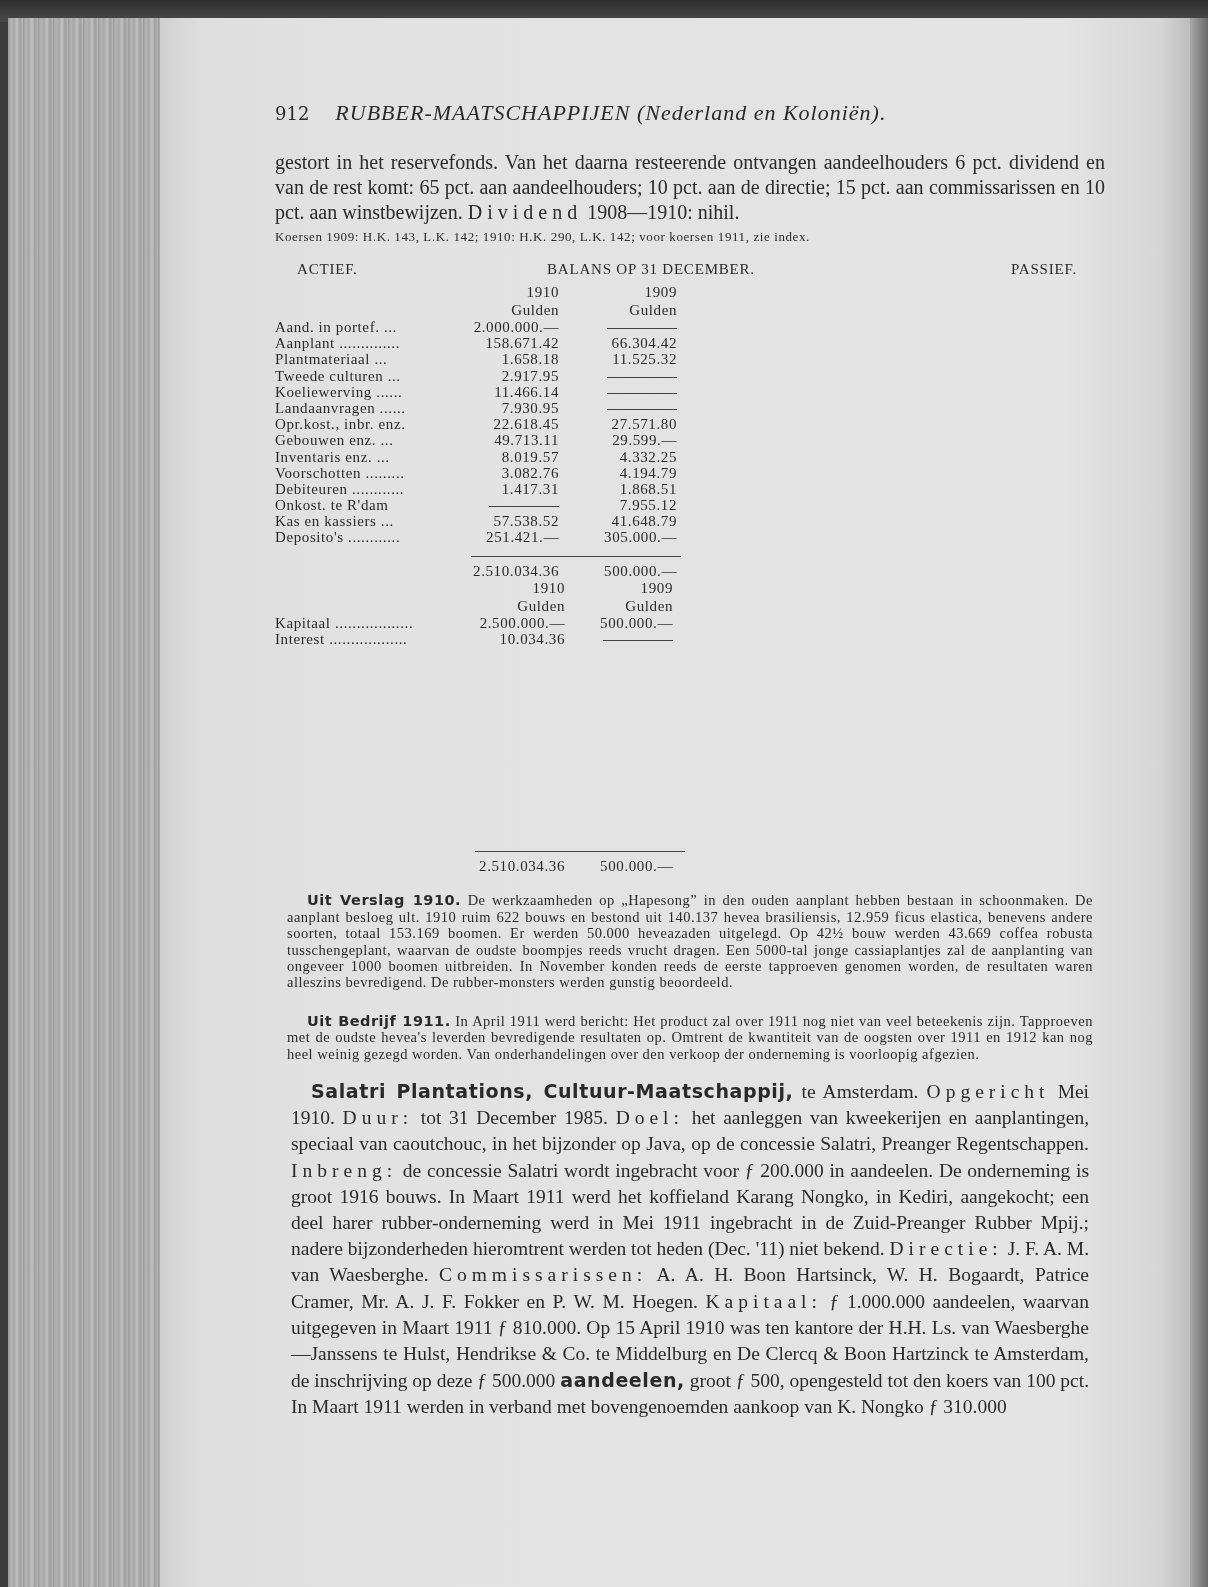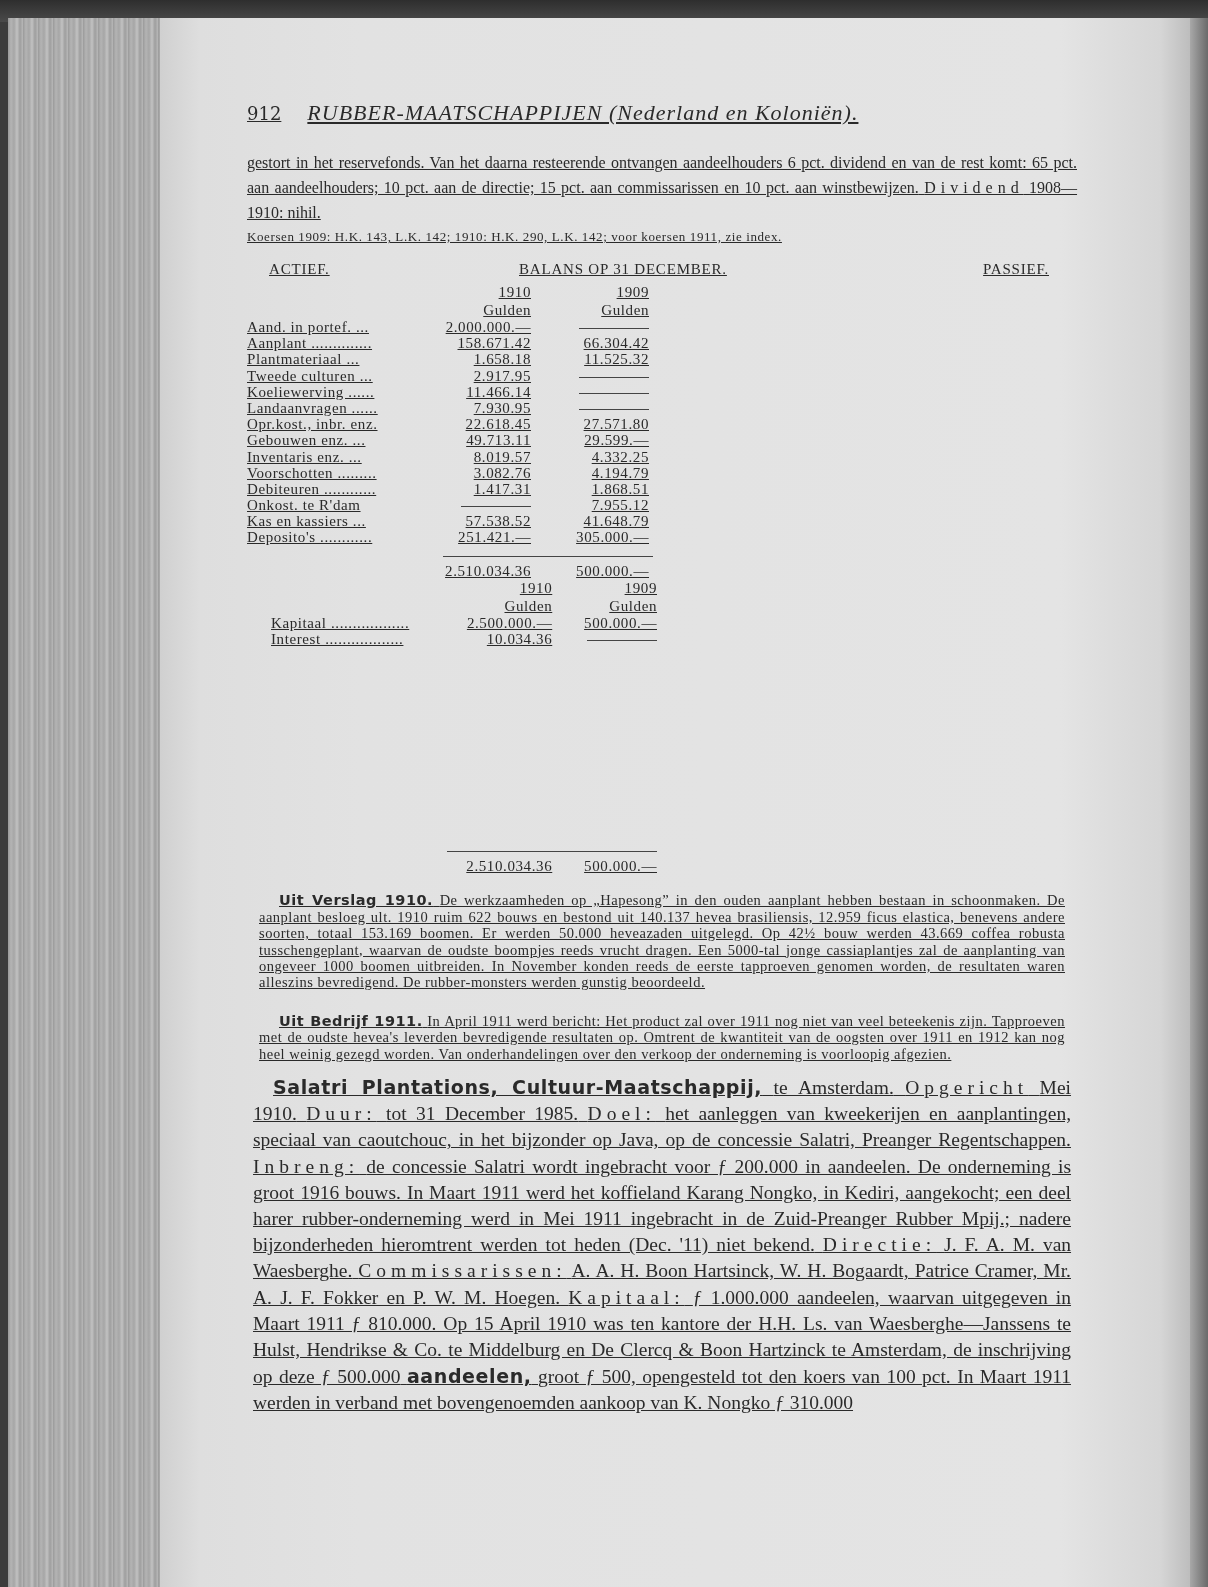--- a/index.html
+++ b/index.html
@@ -12,60 +12,60 @@
   .book-top { position:absolute; left:0; top:0; width:1208px; height:22px; background:linear-gradient(#2e2e2e,#4a4a4a); }
   .page-stack {
     position:absolute; left:8px; top:18px; width:160px; height:1569px;
     background:repeating-linear-gradient(90deg,#9a9a9a 0px,#b4b4b4 3px,#a6a6a6 6px,#c2c2c2 9px,#9e9e9e 12px,#b8b8b8 15px);
   }
   .page {
     position:absolute; left:160px; top:18px; width:1030px; height:1569px;
     background:linear-gradient(90deg,#d0d0d0 0px,#dedede 40px,#e2e2e2 200px,#e4e4e4 900px,#d6d6d6 1000px,#bdbdbd 1030px);
   }
   .right-edge { position:absolute; left:1190px; top:18px; width:18px; height:1569px; background:linear-gradient(90deg,#a8a8a8,#6a6a6a); }
-  .content { position:absolute; left:247px; top:100px; width:830px;text-decoration:underline; }
+  .content { position:absolute; left:275px; top:100px; width:830px; }
 
   .running-head { display:flex; align-items:baseline; height:40px; font-size:20px; }
   .page-num { font-size:18px; margin-right:26px; }
   .head-title { font-style:italic; letter-spacing:1px; font-family:"Liberation Serif", serif; font-size:22px; }
 
-  .para { font-size:16px; line-height:25px; text-align:justify; margin:0; font-family:"Liberation Serif", serif; }
+  .para { font-size:20px; line-height:25px; text-align:justify; margin:0; font-family:"Liberation Serif", serif; }
   .spaced { letter-spacing:5px; }
   .koersen { font-size:13px; line-height:20px; letter-spacing:0.6px; margin:2px 0 0 0; font-family:"Liberation Serif", serif; }
 
   .balans { position:relative; margin-top:14px; font-family:"Liberation Serif", serif; font-size:15px; }
   .balans-head { display:flex; height:22px; font-size:15px; letter-spacing:0.8px;justify-content:center; }
   .balans-head .actief { width:250px; padding-left:22px; }
   .balans-head .mid { width:420px; }
   .balans-head .passief { flex:1; text-align:right; padding-right:28px; }
   .tbl { display:flex;flex-direction:column; }
   .left-tbl { width:406px; }
   .vline { width:1px; background:#555; margin:0 10px 0 4px; }
   .right-tbl { width:410px; }
   .row { display:flex; height:16.2px; line-height:16.2px; font-size:15px; letter-spacing:0.6px; white-space:nowrap; }
   .row .lbl { width:196px; overflow:hidden; }
   .row .v1 { width:88px; text-align:right; }
   .row .v2 { width:118px; text-align:right; }
-  .rrow .lbl { width:200px;margin-left:24px; }
+  .rrow .lbl { width:200px; }
   .rrow .v1 { width:90px; text-align:right; }
   .rrow .v2 { width:108px; text-align:right; }
   .colhead { height:18px; line-height:18px; }
   .dash { display:inline-block; width:70px; border-top:1px solid #444; vertical-align:middle; }
   .sumline-l { margin-left:196px; width:210px; border-top:1px solid #444; margin-top:10px; }
   .sumline-r { margin-left:200px; width:210px; border-top:1px solid #444; margin-top:10px; }
   .sumrow { margin-top:6px; }
 
   .small-para { font-size:14.5px; line-height:16.4px; text-align:justify; margin:12px; letter-spacing:0.5px; font-family:"Liberation Serif", serif; }
   .bold-sans { font-family:"DejaVu Sans", sans-serif; font-weight:bold; letter-spacing:0.5px; }
   .indent { text-indent:20px; }
   .verslag { margin-top:18px; }
   .bedrijf { margin-top:22px; }
   .salatri { margin-top:38px; }
   .salatri-head { font-family:"DejaVu Sans", sans-serif; font-weight:bold; font-size:19px; letter-spacing:0.6px; }
-  .big-para { font-size:19.5px; line-height:26.2px; text-align:justify; margin:6px; font-family:"Liberation Serif", serif; }
+  .big-para { font-size:19.5px; line-height:26.2px; text-align:justify; margin:16px; font-family:"Liberation Serif", serif; }
 </style>
 </head>
 <body>
 
 <div class="book-top"></div>
 <div class="page-stack"></div>
 <div class="page"></div>
 <div class="right-edge"></div>
 
 <div class="content">

